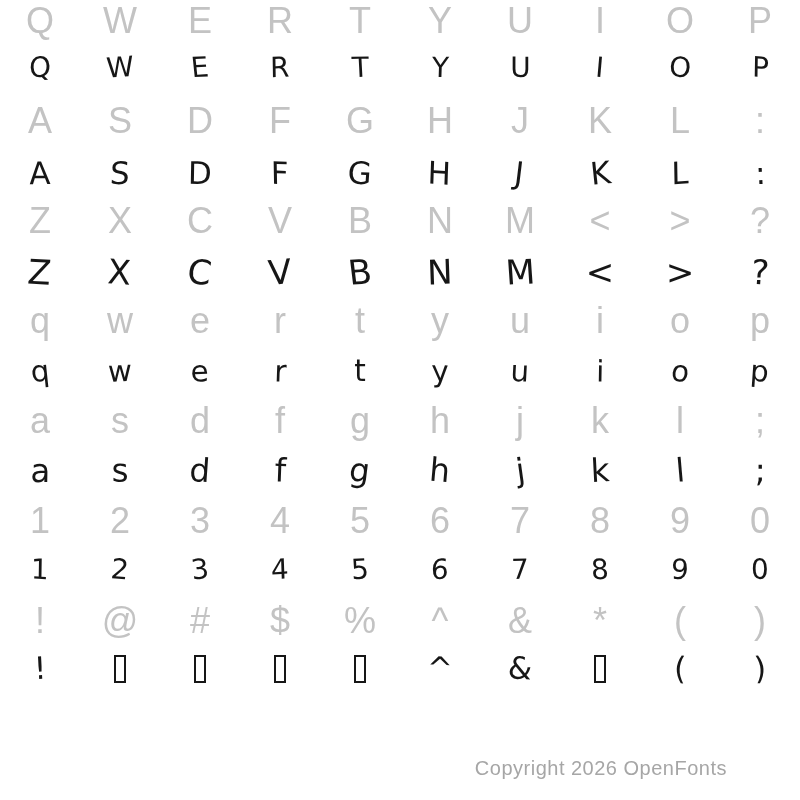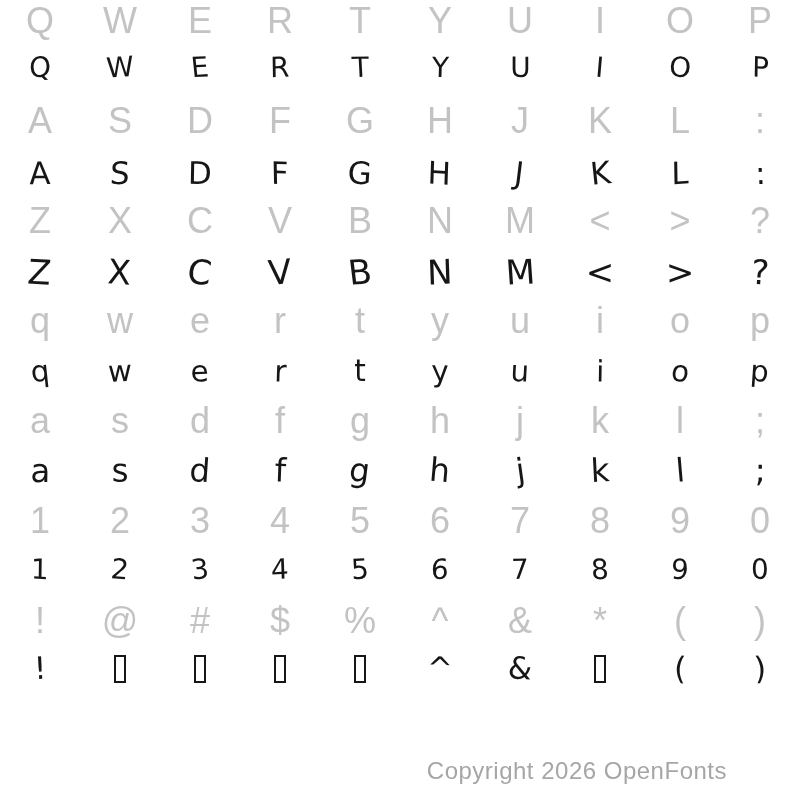--- a/index.html
+++ b/index.html
@@ -38,21 +38,21 @@
   .tofu-box {
     width: 12px; height: 28px;
     border: 2.5px solid var(--glyph-black, #161616);
     display: inline-block;
     box-sizing: border-box;
   }
   #footer {
     position: absolute;
     top: 757px; right: 73px;
     font-family: "Liberation Sans", sans-serif;
-    font-size: 24px;
+    font-size: 20px;
     letter-spacing: 0.5px;
     color: var(--footer-gray, #a6a6a6);
   }
 </style>
 </head>
 <body style="background: rgb(255, 255, 255);">
 
 <div id="charmap">
     <div class="row ref" style="top: 0px;">
       <span class="cell">Q</span>

